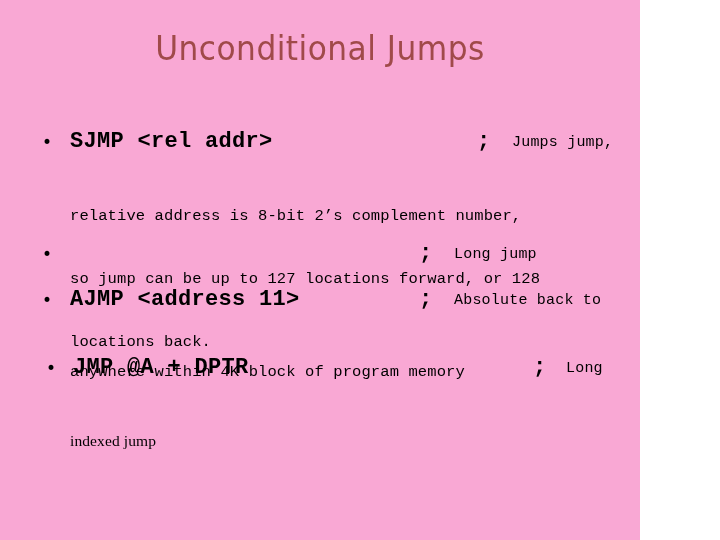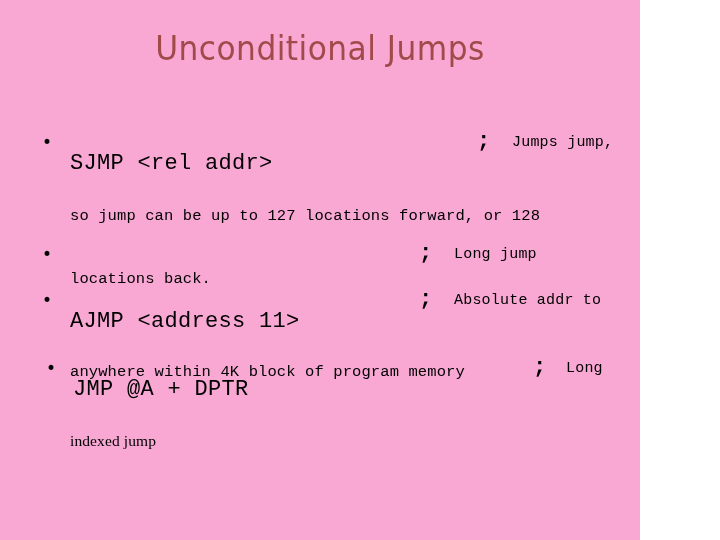--- a/index.html
+++ b/index.html
@@ -66,27 +66,26 @@
     font-family: "DejaVu Sans", sans-serif;
     font-size: 17px;
     line-height: inherit;
     color: #000000;
   }
 
   .code {
     position: absolute;
     top: 0;
     font-family: "Liberation Mono", "DejaVu Sans Mono", monospace;
-    font-weight: 400;
+    font-weight: 700;
     font-size: 22px;
     line-height: inherit;
     letter-spacing: 0.3px;
     color: #000000;
     white-space: pre;
-    margin-top: 22px;
   }
 
   .semi {
     position: absolute;
     top: 0;
     font-family: "Liberation Mono", "DejaVu Sans Mono", monospace;
     font-weight: 700;
     font-size: 22px;
     line-height: inherit;
     color: #000000;
@@ -127,39 +126,40 @@
   <div class="body">
 
     <div class="bullet-block" style="height:112px;">
       <div class="bullet-line" style="height:32px; line-height:32px;">
         <span class="bullet-dot" style="left:34px;">•</span>
         <span class="code" style="left:70px;">SJMP &lt;rel addr&gt;</span>
         <span class="semi" style="left:477px;">;</span>
         <span class="comment" style="left:512px; line-height:34px;">Jumps jump,</span>
       </div>
       <div class="subtext" style="left:70px; top:38px;">
+        <div>relative address is 8-bit 2’s complement number,</div>
         <div>so jump can be up to 127 locations forward, or 128</div>
         <div>locations back.</div>
       </div>
     </div>
 
     <div class="bullet-block" style="height:46px;">
       <div class="bullet-line" style="height:32px; line-height:32px;">
         <span class="bullet-dot" style="left:34px;">•</span>
         <span class="semi" style="left:419px;">;</span>
         <span class="comment" style="left:454px; line-height:34px;">Long jump</span>
       </div>
     </div>
 
     <div class="bullet-block" style="height:68px;">
       <div class="bullet-line" style="height:32px; line-height:32px;">
         <span class="bullet-dot" style="left:34px;">•</span>
         <span class="code" style="left:70px;">AJMP &lt;address 11&gt;</span>
         <span class="semi" style="left:419px;">;</span>
-        <span class="comment" style="left:454px; line-height:34px;">Absolute addr to</span>
+        <span class="comment" style="left:454px; line-height:34px;">Absolute back to</span>
       </div>
       <div class="subtext" style="left:70px; top:36px;">
         <div>anywhere within 4K block of program memory</div>
       </div>
     </div>
 
     <div class="bullet-block" style="height:68px;">
       <div class="bullet-line" style="height:32px; line-height:32px;">
         <span class="bullet-dot" style="left:38px;">•</span>
         <span class="code" style="left:73px;text-align:right;">JMP @A + DPTR</span>

